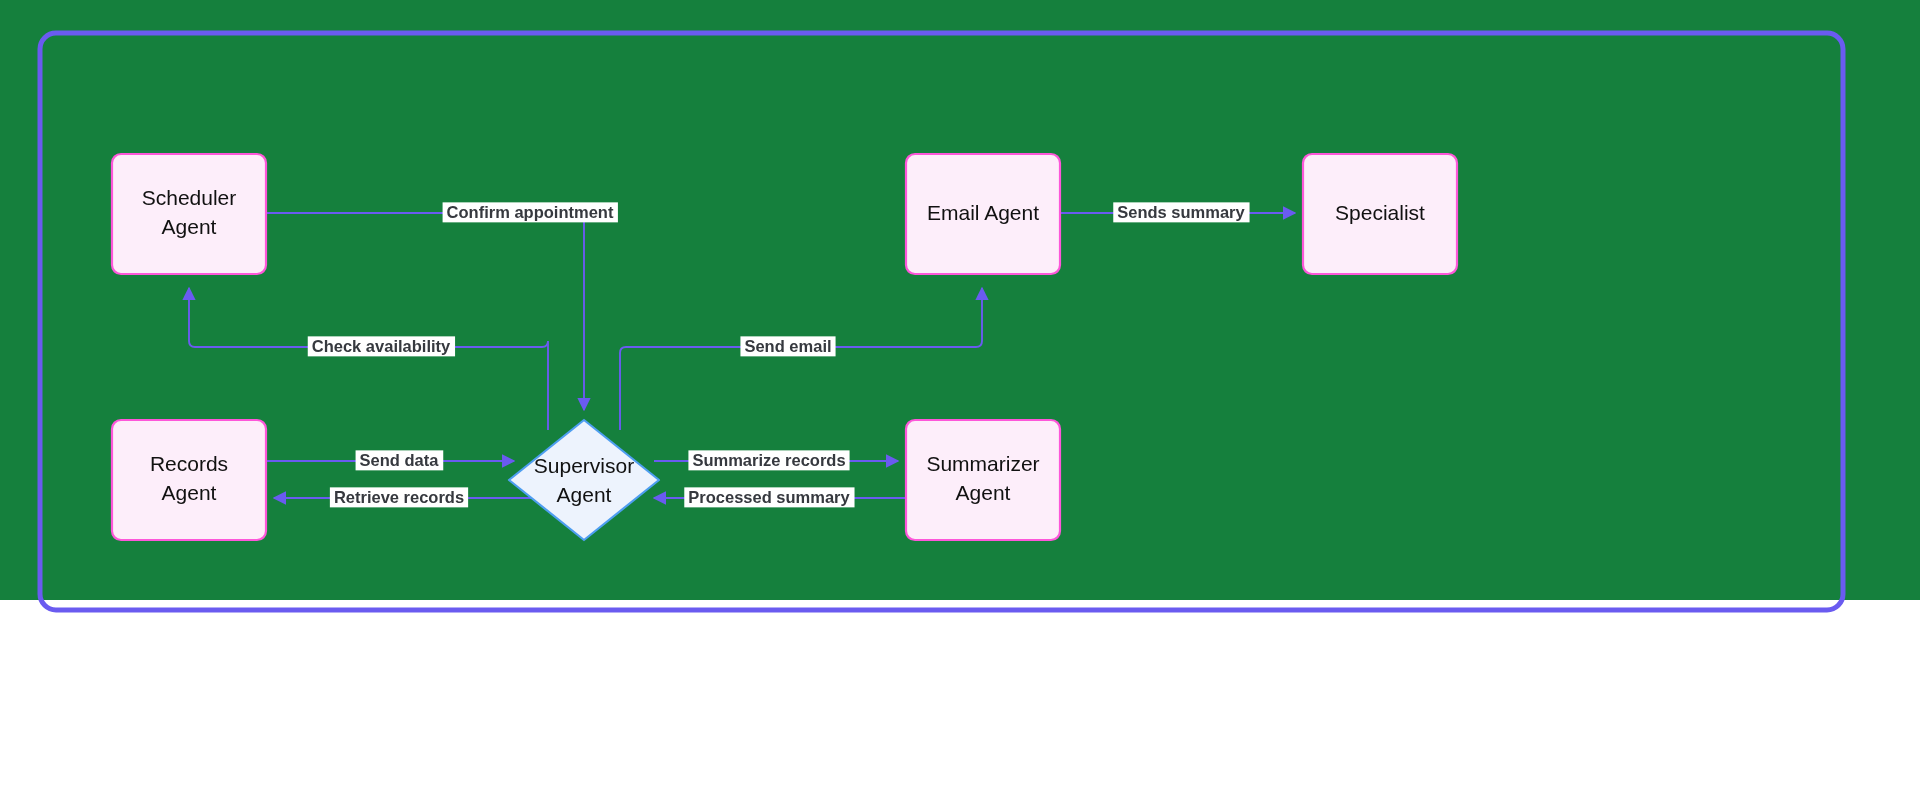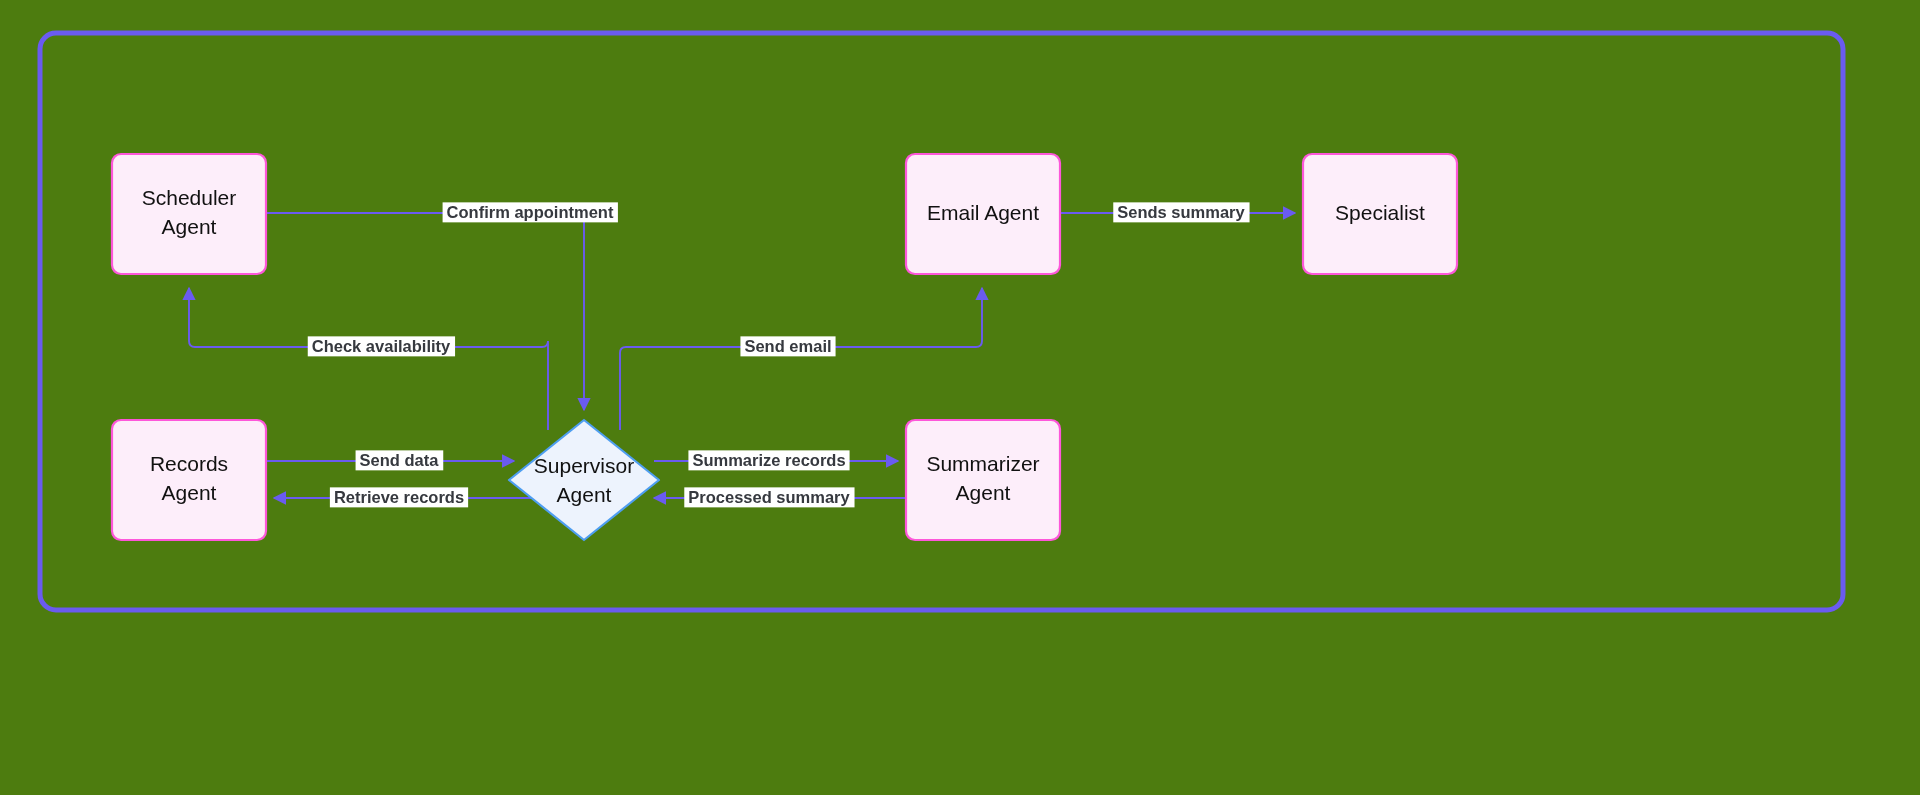--- a/index.html
+++ b/index.html
@@ -9,22 +9,22 @@
   }
   body {
     width: 1920px;
     height: 795px;
     font-family: "Liberation Sans", sans-serif;
     overflow: hidden;
   }
   #canvas {
     position: relative;
     width: 1920px;
-    height: 795px;
-    background: #4d7c0f;
+    height: 600px;
+    background: #15803d;
     text-decoration: underline;
   }
   svg#diagram {
     position: absolute;
     top: 0;
     left: 0;
     width: 1920px;
     height: 795px;
   }
   .frame-rect {

